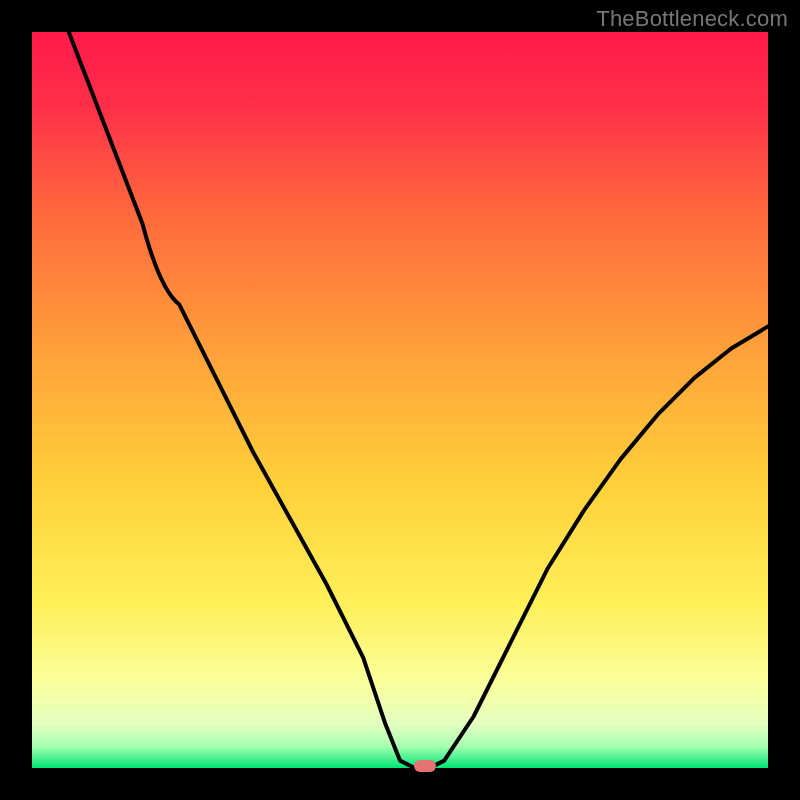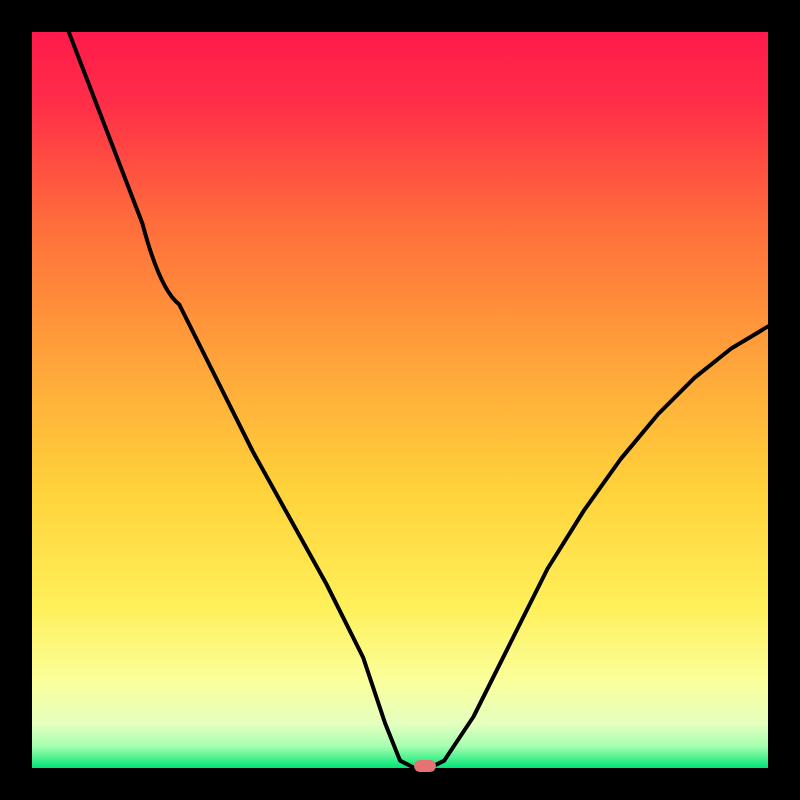--- a/index.html
+++ b/index.html
@@ -77,13 +77,14 @@
             L 620.8 458.9
             L 657.6 414.7
             L 694.4 377.9
             L 731.2 348.5
             L 768.0 326.4
           "></path>
 
     <rect x="414" y="760" width="22" height="12" rx="6" ry="6" fill="#e57373"></rect>
   </svg>
 
+  <div class="attribution">TheBottleneck.com</div>
 </div>
 
 </body></html>

